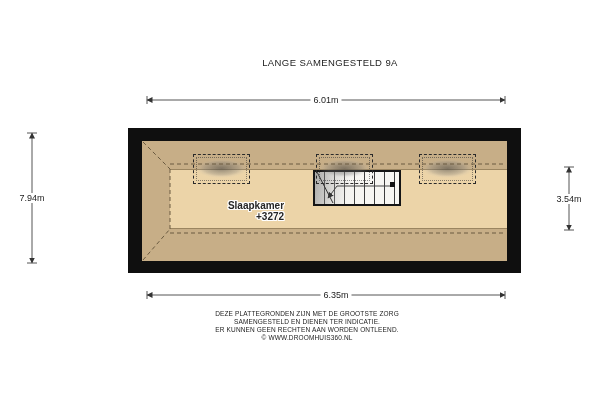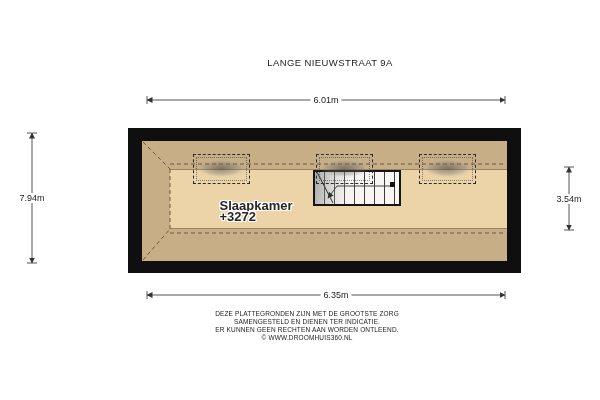--- a/index.html
+++ b/index.html
@@ -5,21 +5,21 @@
   html,body{margin:0;padding:0;}
   body{font-family:"Liberation Sans", sans-serif; background:#fff;}
   #canvas{position:relative;width:600px;height:400px;background:#ffffff;overflow:hidden;}
 
   
   .title{position:absolute;left:130px;top:57px;width:400px;text-align:center;
          font-size:9.5px;line-height:11px;letter-spacing:.4px;color:#1c1c1c;}
   .dim-label{position:absolute;transform:translate(-50%,-50%);background:#fff;
          padding:0 3px;font-size:9px;color:#1c1c1c;white-space:nowrap;z-index:6;}
   .room-label{position:absolute;left:256px;top:211px;transform:translate(-50%,-50%);
-         text-align:left;font-size:13px;font-weight:bold;line-height:11px;color:#262626;z-index:5;
+         text-align:right;font-size:10px;font-weight:bold;line-height:11px;color:#262626;z-index:5;
          text-shadow:-1px 0 #fff,1px 0 #fff,0 -1px #fff,0 1px #fff,
                      -1px -1px #fff,1px 1px #fff,-1px 1px #fff,1px -1px #fff;}
   .disclaimer{position:absolute;left:107px;top:310px;width:400px;text-align:center;
          font-size:6.5px;line-height:8px;letter-spacing:.15px;color:#222;}
 
   
   .wall-outer{position:absolute;left:128px;top:128px;width:393px;height:145px;background:#0f0f0f;z-index:1;}
   .interior{position:absolute;left:142px;top:141px;width:365px;height:120px;background:#c7ae87;z-index:2;}
   .floor-full{position:absolute;left:170px;top:169px;width:337px;height:60px;background:#ecd4a8;
          border-top:1px solid #9b8560;border-bottom:1px solid #9b8560;box-sizing:border-box;z-index:3;}
@@ -38,21 +38,21 @@
   .sky1{left:193px;} .sky2{left:316px;} .sky3{left:419px;}
 
   svg.overlay{position:absolute;left:0;top:0;z-index:6;pointer-events:none;}
 </style>
 </head>
 <body>
 
 <div id="canvas">
 
   <div class="title">
-    <div>LANGE NIEUWSTRAAT 9A</div>
+    <div>LANGE SAMENGESTELD 9A</div>
   </div>
 
   <div class="wall-outer"></div>
   <div class="interior"></div>
   <div class="floor-full"></div>
 
   <div class="stairs"></div>
 
   <div class="skylight sky1"></div>
   <div class="skylight sky2"></div>

